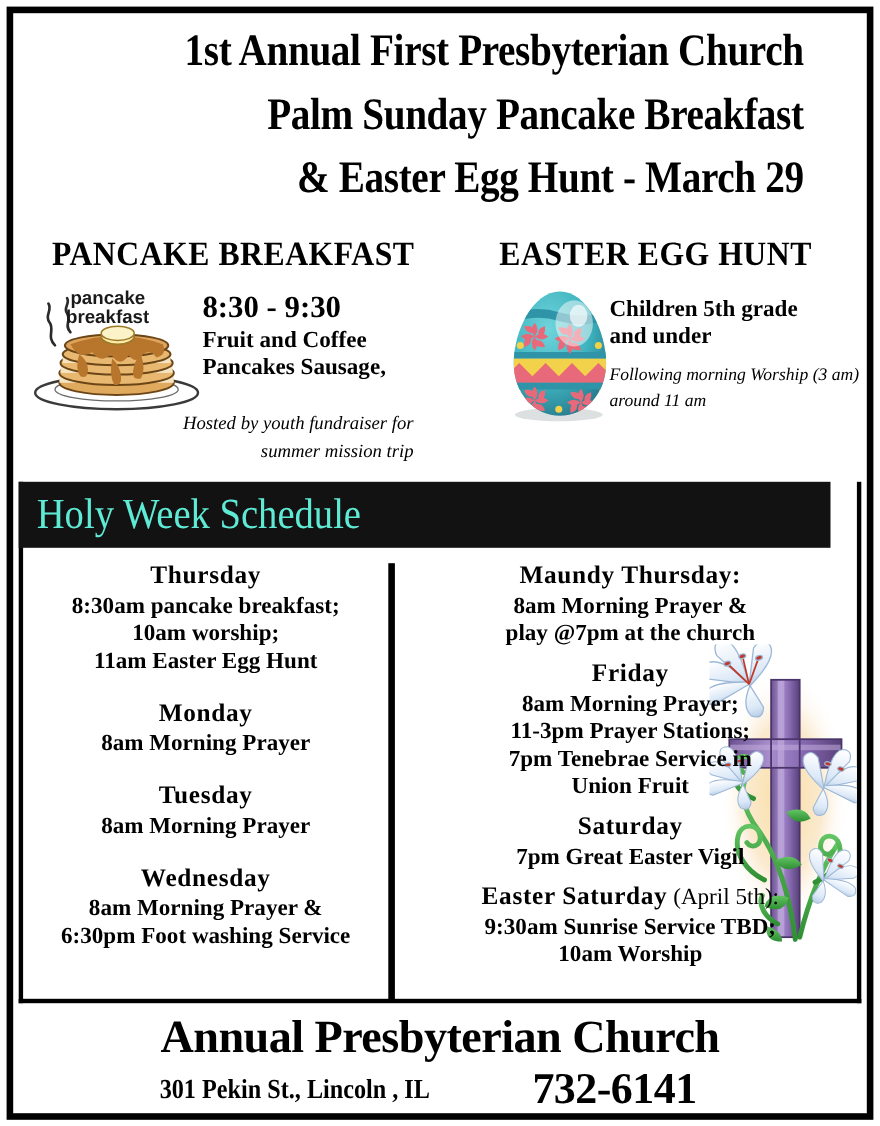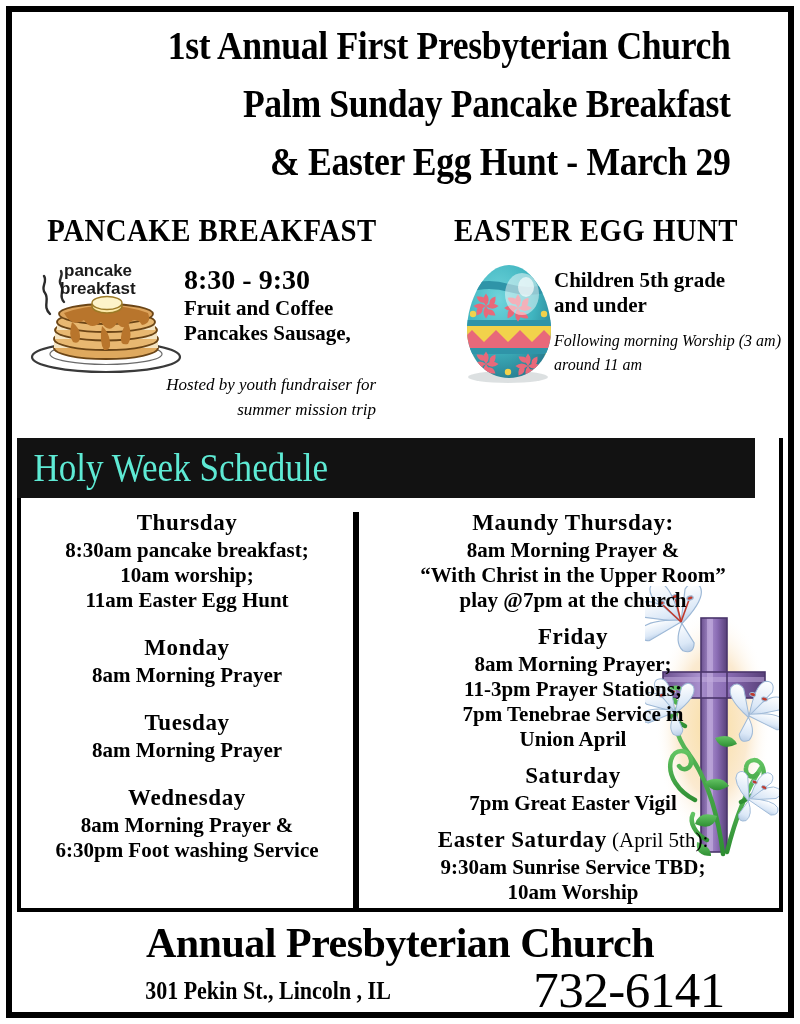--- a/index.html
+++ b/index.html
@@ -260,23 +260,23 @@
     font-weight: 700;
     font-size: 25px;
     line-height: 34px;
     transform: scaleX(0.88);
     white-space: nowrap;
   }
   #footer-phone {
     position: absolute;
     left: 468px; top: 50px;
     width: 290px;
-    text-align: center;
-    font-weight: 400;
-    font-size: 51px;
+    text-align: left;
+    font-weight: 700;
+    font-size: 40px;
     line-height: 44px;
     letter-spacing: -0.5px;
     white-space: nowrap;
   }
 </style>
 </head>
 <body>
 
 <div id="flyer">
 
@@ -571,30 +571,29 @@
         <div class="day-head">Wednesday</div>
         <div class="day-line">8am Morning Prayer &amp;</div>
         <div class="day-line">6:30pm Foot washing Service</div>
       </div>
     </div>
 
     <div id="sched-right" class="sched-col">
       <div class="day-block">
         <div class="day-head">Maundy Thursday:</div>
         <div class="day-line">8am Morning Prayer &amp;</div>
-        <div class="day-line">“With Christ in the Upper Room”</div>
         <div class="day-line">play @7pm at the church</div>
       </div>
       <div class="spacer-xs"></div>
       <div class="day-block">
         <div class="day-head">Friday</div>
         <div class="day-line">8am Morning Prayer;</div>
         <div class="day-line">11-3pm Prayer Stations;</div>
         <div class="day-line">7pm Tenebrae Service in</div>
-        <div class="day-line">Union April</div>
+        <div class="day-line">Union Fruit</div>
       </div>
       <div class="spacer-xs"></div>
       <div class="day-block">
         <div class="day-head">Saturday</div>
         <div class="day-line">7pm Great Easter Vigil</div>
       </div>
       <div class="spacer-xs"></div>
       <div class="day-block">
         <div class="day-head"><span>Easter Saturday</span><span class="sub"> (April 5th):</span></div>
         <div class="day-line">9:30am Sunrise Service TBD;</div>

